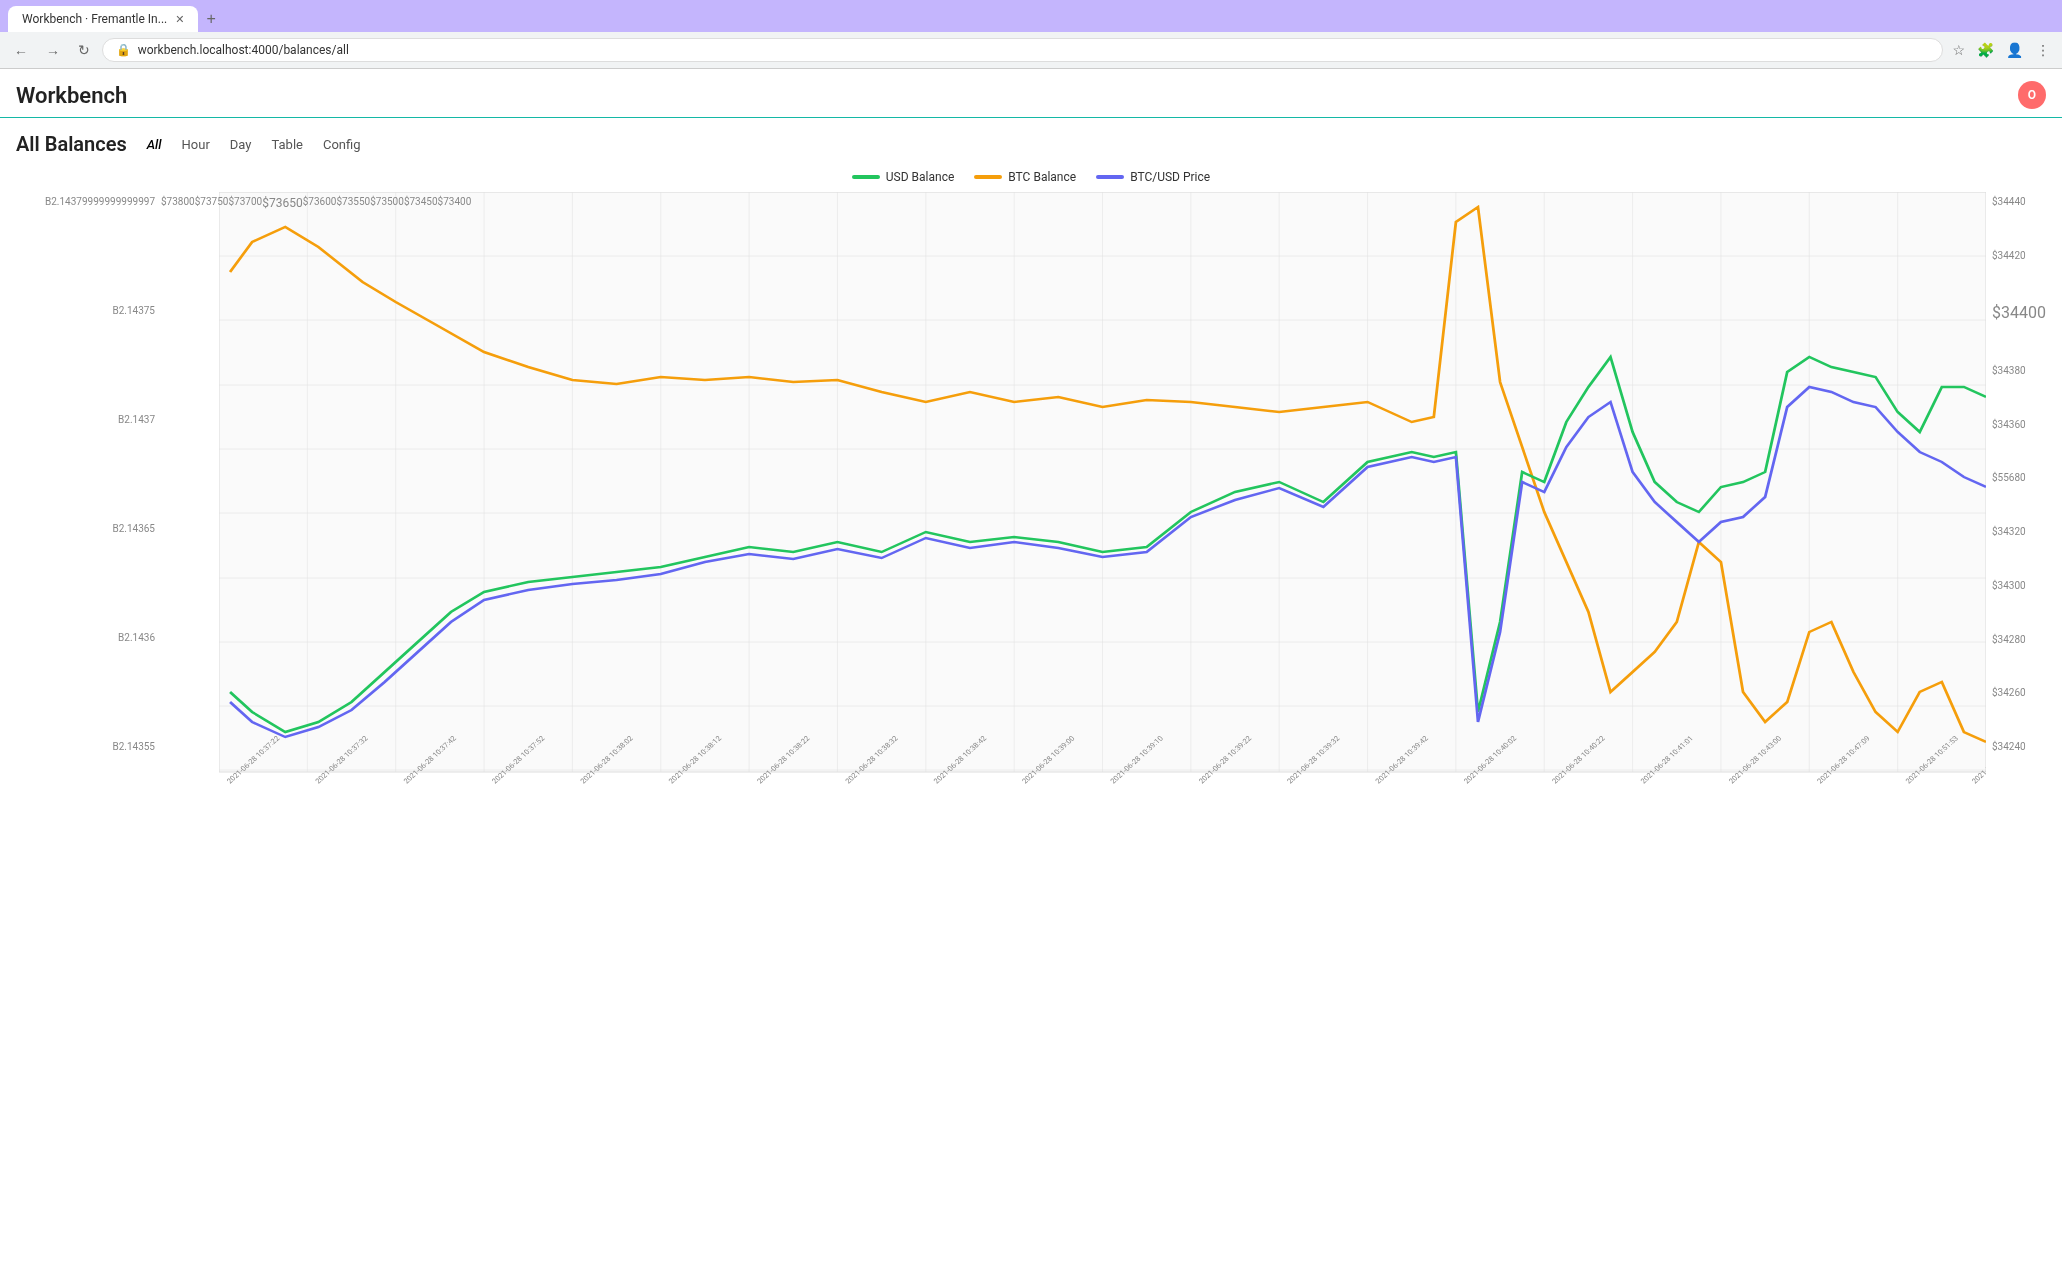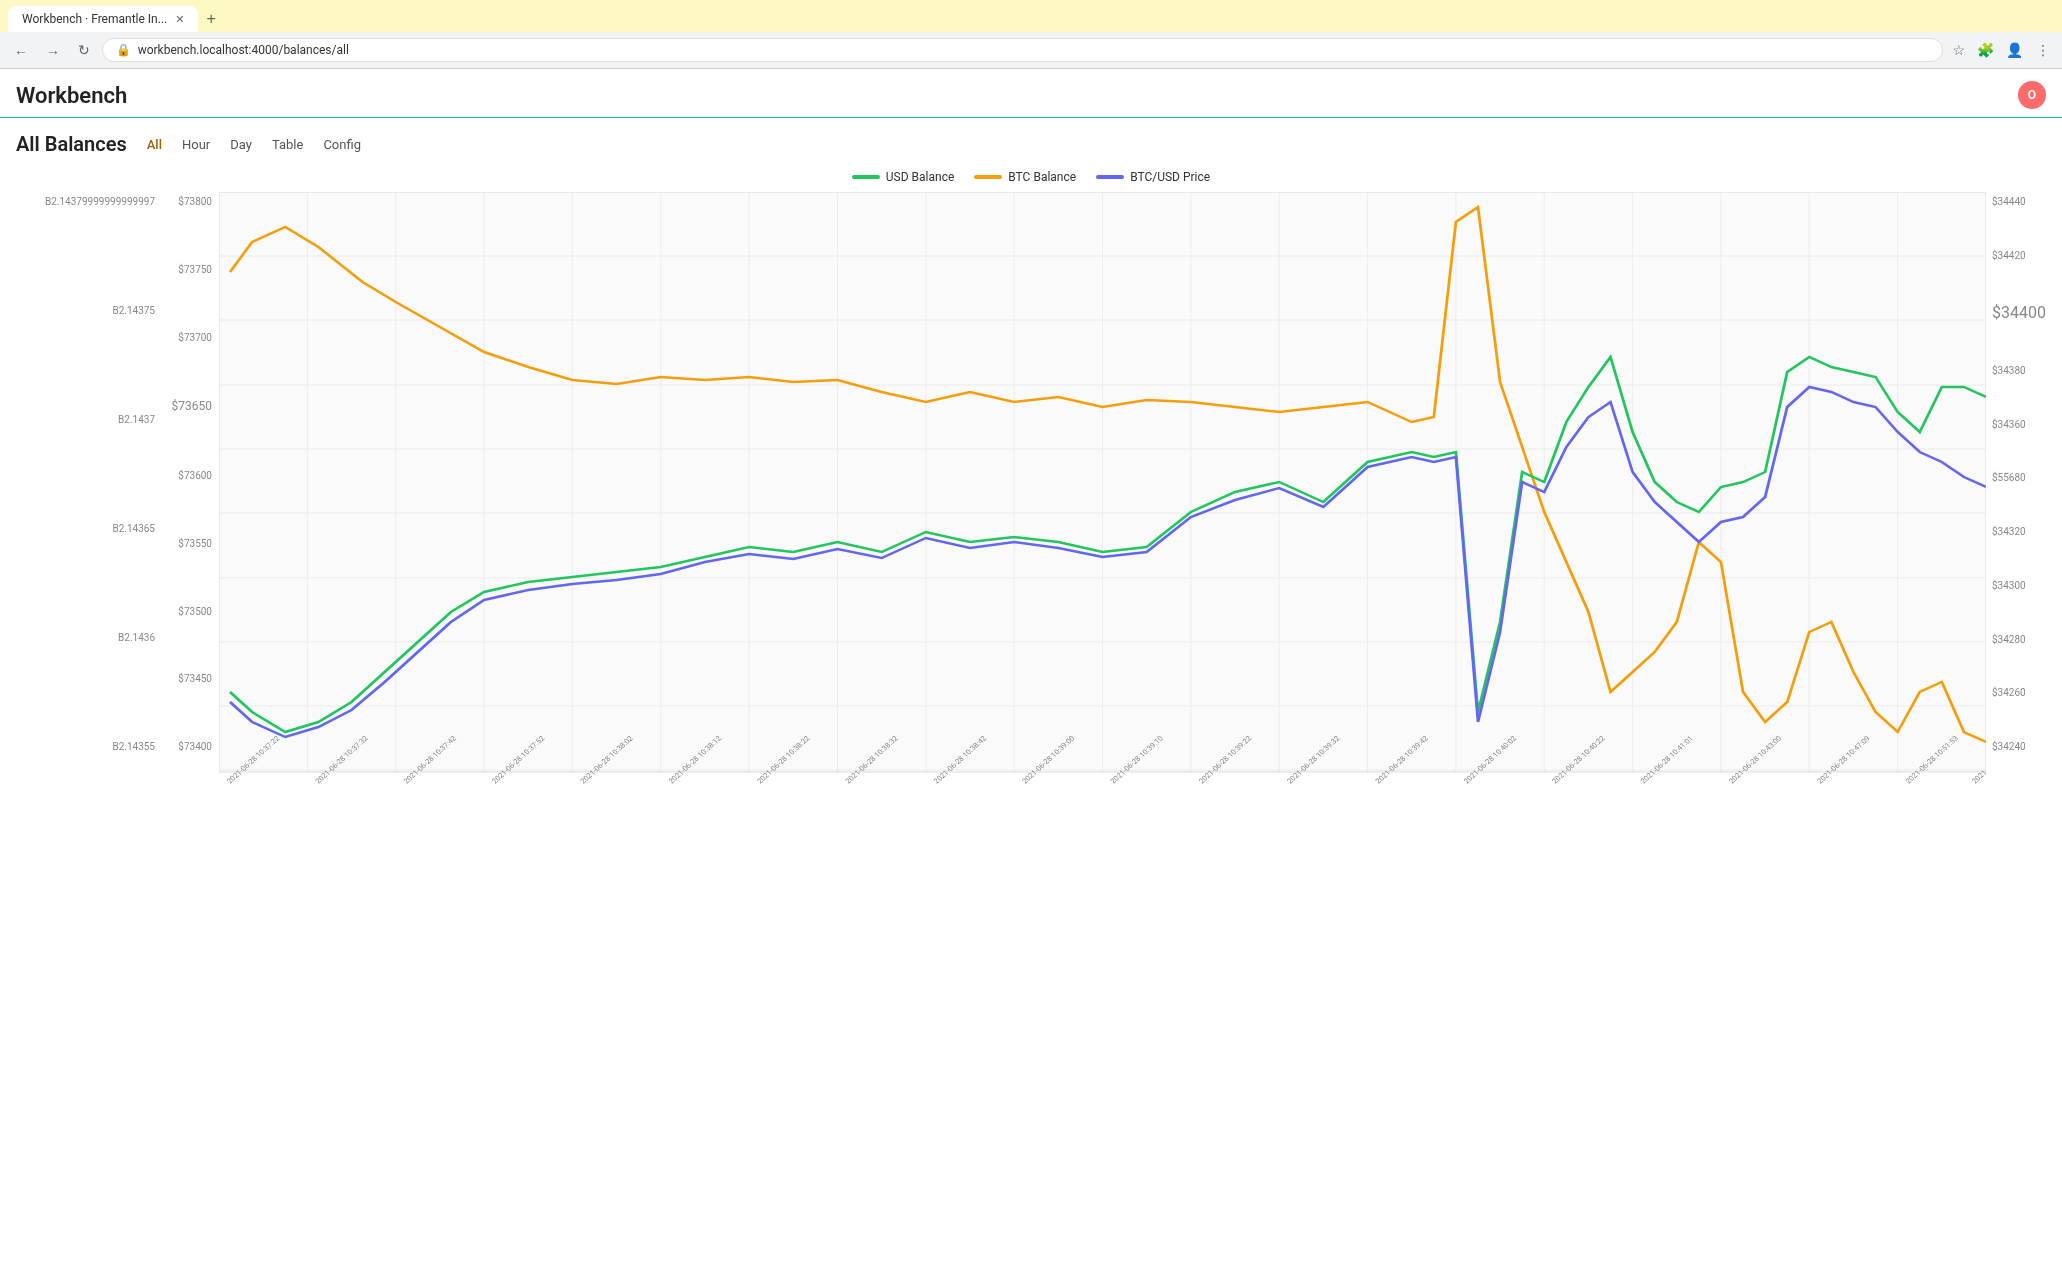--- a/index.html
+++ b/index.html
@@ -1,19 +1,19 @@
 <!DOCTYPE html>
 <html><head>
   <meta charset="utf-8">
   <style>
     * { margin: 0; padding: 0; box-sizing: border-box; }
     body { font-family: -apple-system, BlinkMacSystemFont, 'Segoe UI', Roboto, sans-serif; background: #fff; font-size: 13px; color: #333; }
 
     
-    .browser-chrome { background: #fef9c3; padding: 6px 8px 0; }
+    .browser-chrome { background: #c4b5fd; padding: 6px 8px 0; }
     .browser-tabs { display: flex; align-items: flex-end; margin-bottom: 0; }
     .browser-tab { background: #fff; border-radius: 8px 8px 0 0; padding: 6px 14px; font-size: 12px; display: flex; align-items: center; gap: 8px; min-width: 180px; }
     .tab-close { color: #666; font-size: 11px; cursor: pointer; }
     .tab-new { background: transparent; border: none; font-size: 16px; color: #666; padding: 4px 8px; cursor: pointer; }
     .browser-controls { background: #f1f3f4; padding: 6px 8px; display: flex; align-items: center; gap: 6px; border-bottom: 1px solid #ccc; }
     .nav-btn { background: none; border: none; cursor: pointer; color: #666; font-size: 14px; padding: 4px 6px; border-radius: 50%; }
     .address-bar { flex: 1; background: #fff; border: 1px solid #ddd; border-radius: 20px; padding: 4px 14px; font-size: 12px; display: flex; align-items: center; gap: 6px; }
     .address-text { flex: 1; color: #333; font-size: 12px; }
     .browser-actions { display: flex; gap: 4px; align-items: center; }
     .browser-action-btn { background: none; border: none; cursor: pointer; color: #666; font-size: 14px; padding: 4px; }
@@ -24,21 +24,21 @@
     .nav-items { display: flex; gap: 16px; align-items: center; }
     .nav-item { font-size: 14px; color: #333; text-decoration: none; cursor: pointer; padding: 2px 0; }
     .user-avatar { width: 28px; height: 28px; background: #ff6b6b; border-radius: 50%; display: flex; align-items: center; justify-content: center; color: white; font-size: 12px; font-weight: 600; margin-left: auto; }
 
     
     .page-content { padding: 14px 16px; }
     .page-header { display: flex; align-items: center; gap: 16px; margin-bottom: 14px; }
     .page-title { font-size: 20px; font-weight: 600; color: #222; }
     .page-tabs { display: flex; gap: 12px; }
     .page-tab { font-size: 13px; color: #555; cursor: pointer; padding: 2px 4px; }
-    .page-tab.active { color: #a16207; font-weight: 500; }
+    .page-tab.active { color: #000000; font-weight: 500; font-style: italic; }
 
     
     .chart-container { width: 100%; position: relative; }
     .chart-legend { display: flex; gap: 20px; justify-content: center; margin-bottom: 8px; }
     .legend-item { display: flex; align-items: center; gap: 6px; font-size: 12px; }
     .legend-color { width: 28px; height: 4px; border-radius: 2px; }
     .chart-svg { width: 100%; height: 620px; display: block; }
   </style>
 </head>
 <body>
@@ -108,21 +108,21 @@
         <span style="font-size:10px;color:#888;">B2.14379999999999997</span>
         <span style="font-size:10px;color:#888;">B2.14375</span>
         <span style="font-size:10px;color:#888;">B2.1437</span>
         <span style="font-size:10px;color:#888;">B2.14365</span>
         <span style="font-size:10px;color:#888;">B2.1436</span>
         <span style="font-size:10px;color:#888;">B2.14355</span>
       </div>
 
       <div style="flex:1; position:relative;">
 
-        <div style="position:absolute;left:0;top:0;bottom:60px;width:55px;display:flex;flex-direction:column;justify-content:space-between;padding:4px 4px 0 0;text-align:right;z-index:2;">
+        <div style="position:absolute;left:0;top:0;bottom:60px;width:55px;display:flex;flex-direction:row;justify-content:space-between;padding:4px 4px 0 0;text-align:right;z-index:2;">
           <span style="font-size:10px;color:#888;">$73800</span>
           <span style="font-size:10px;color:#888;">$73750</span>
           <span style="font-size:10px;color:#888;">$73700</span>
           <span style="font-size:12px;color:#888;">$73650</span>
           <span style="font-size:10px;color:#888;">$73600</span>
           <span style="font-size:10px;color:#888;">$73550</span>
           <span style="font-size:10px;color:#888;">$73500</span>
           <span style="font-size:10px;color:#888;">$73450</span>
           <span style="font-size:10px;color:#888;">$73400</span>
         </div>

